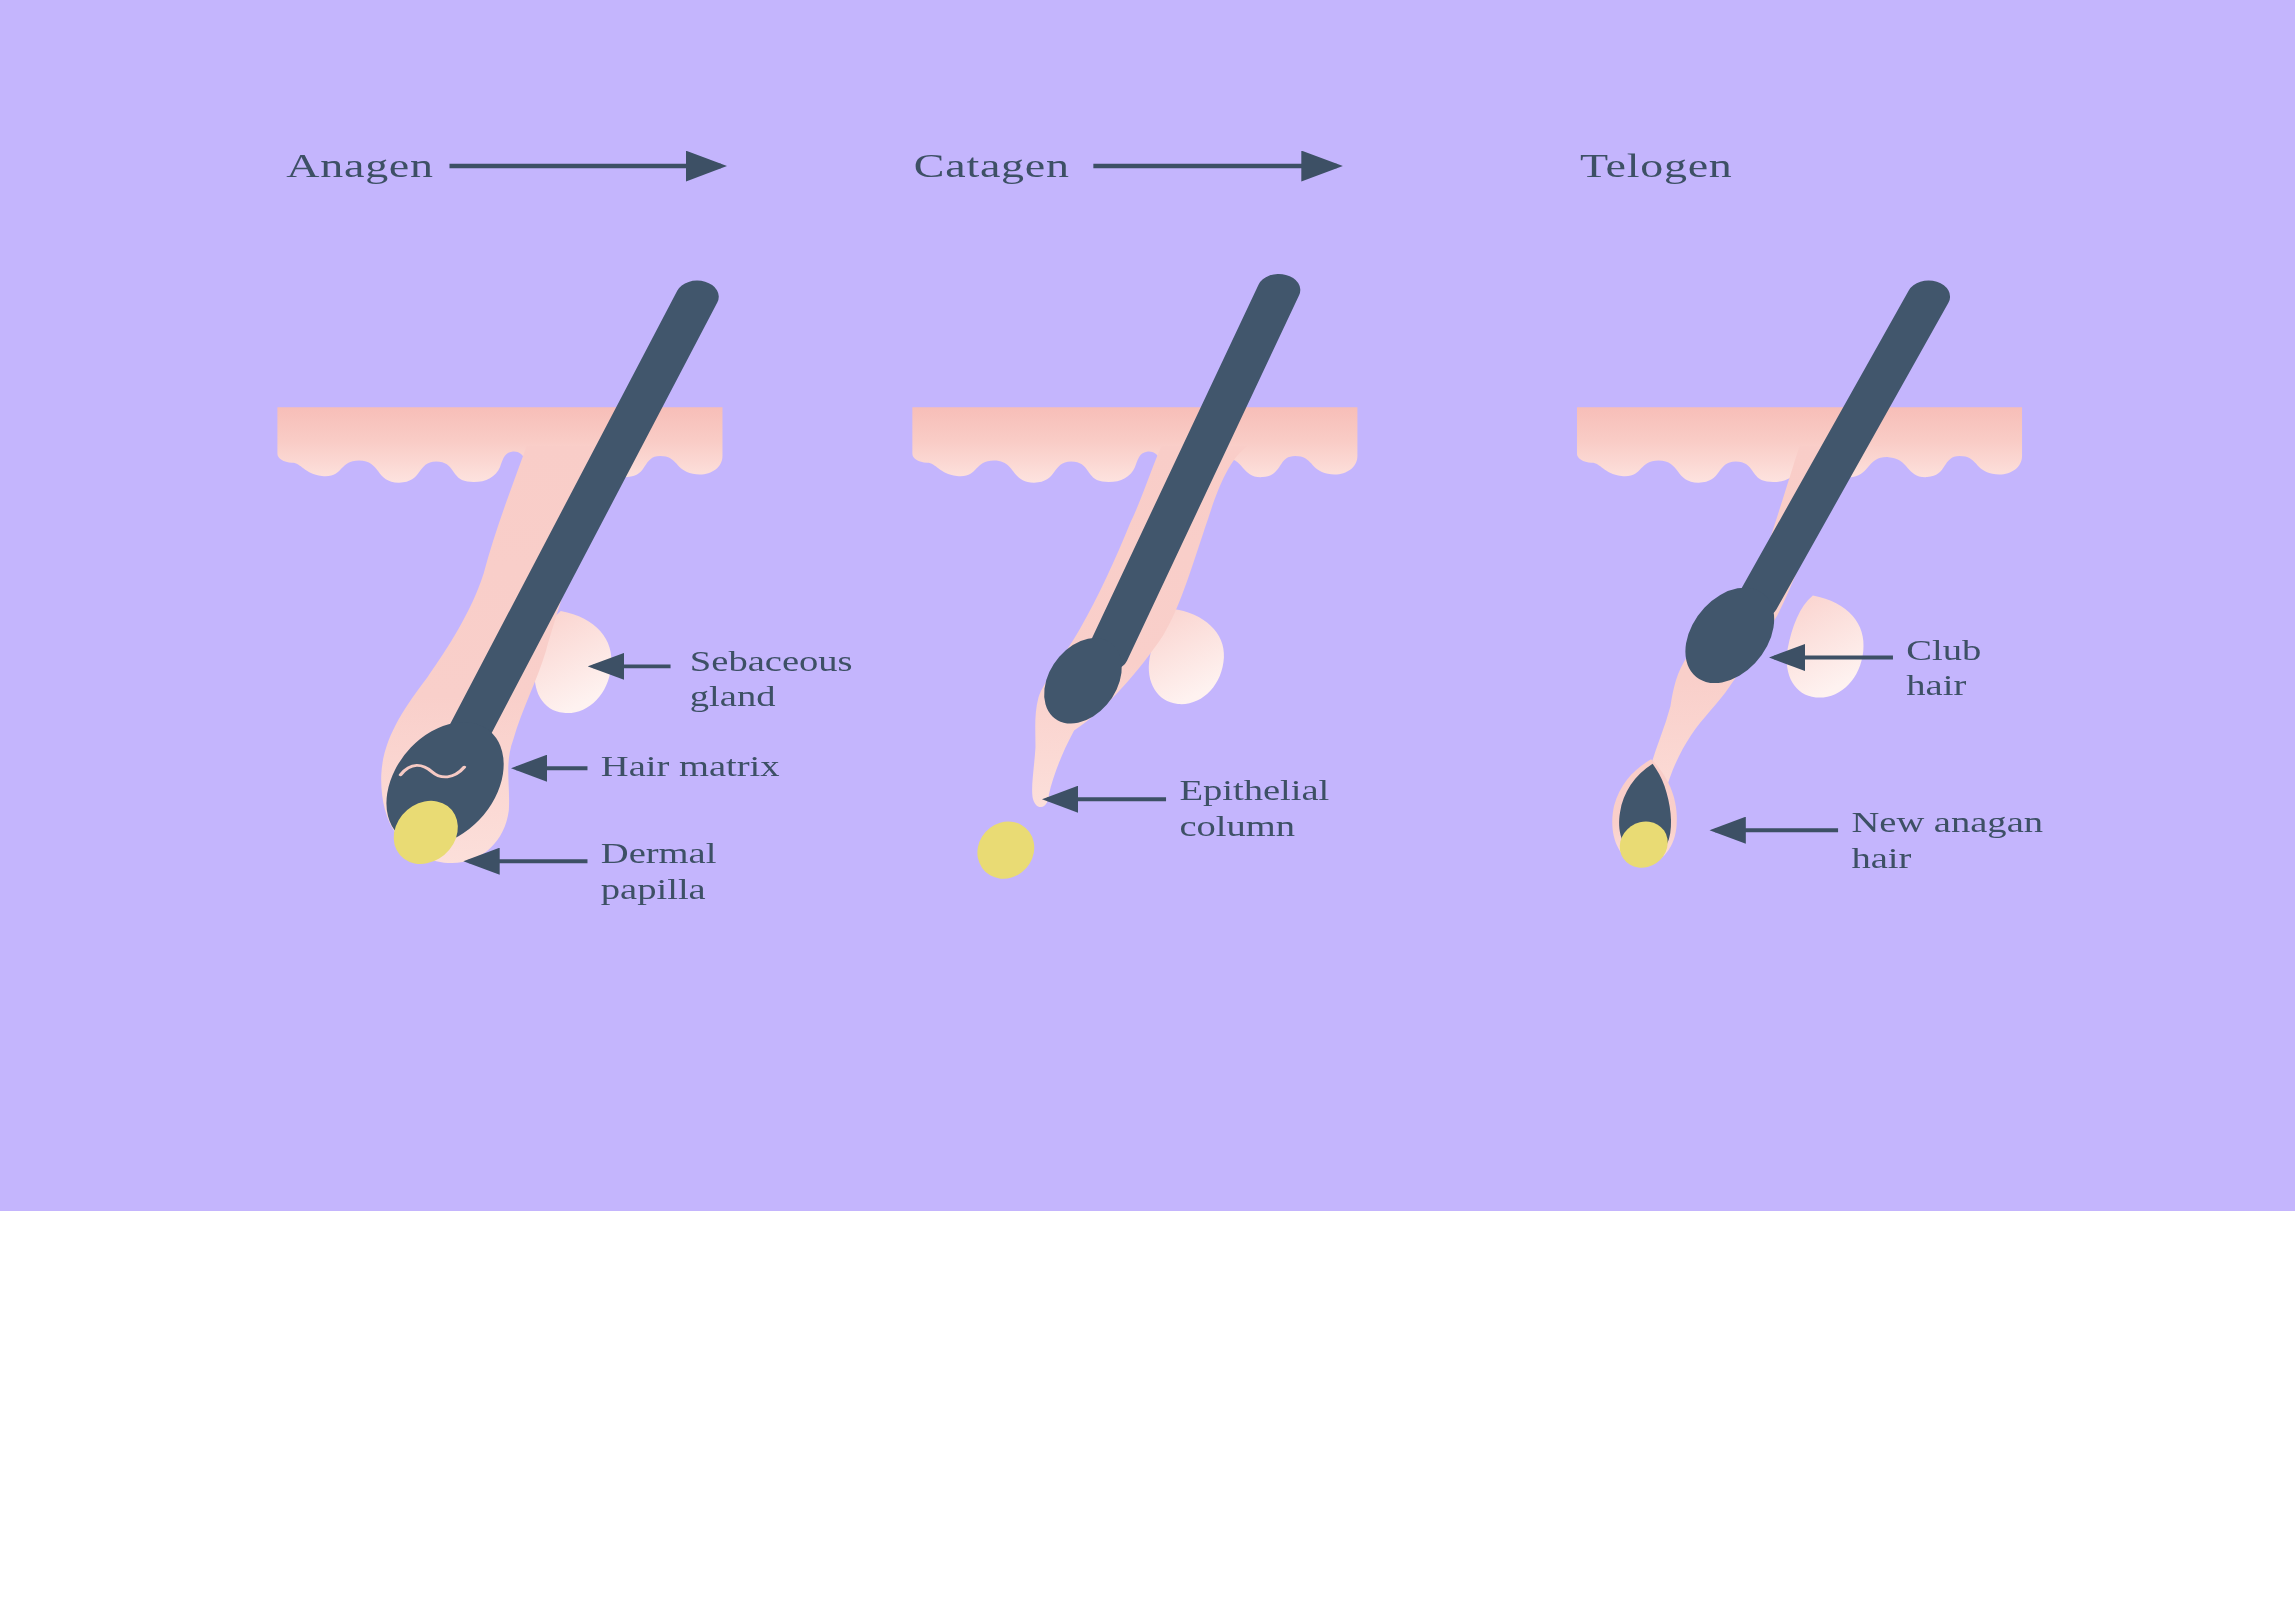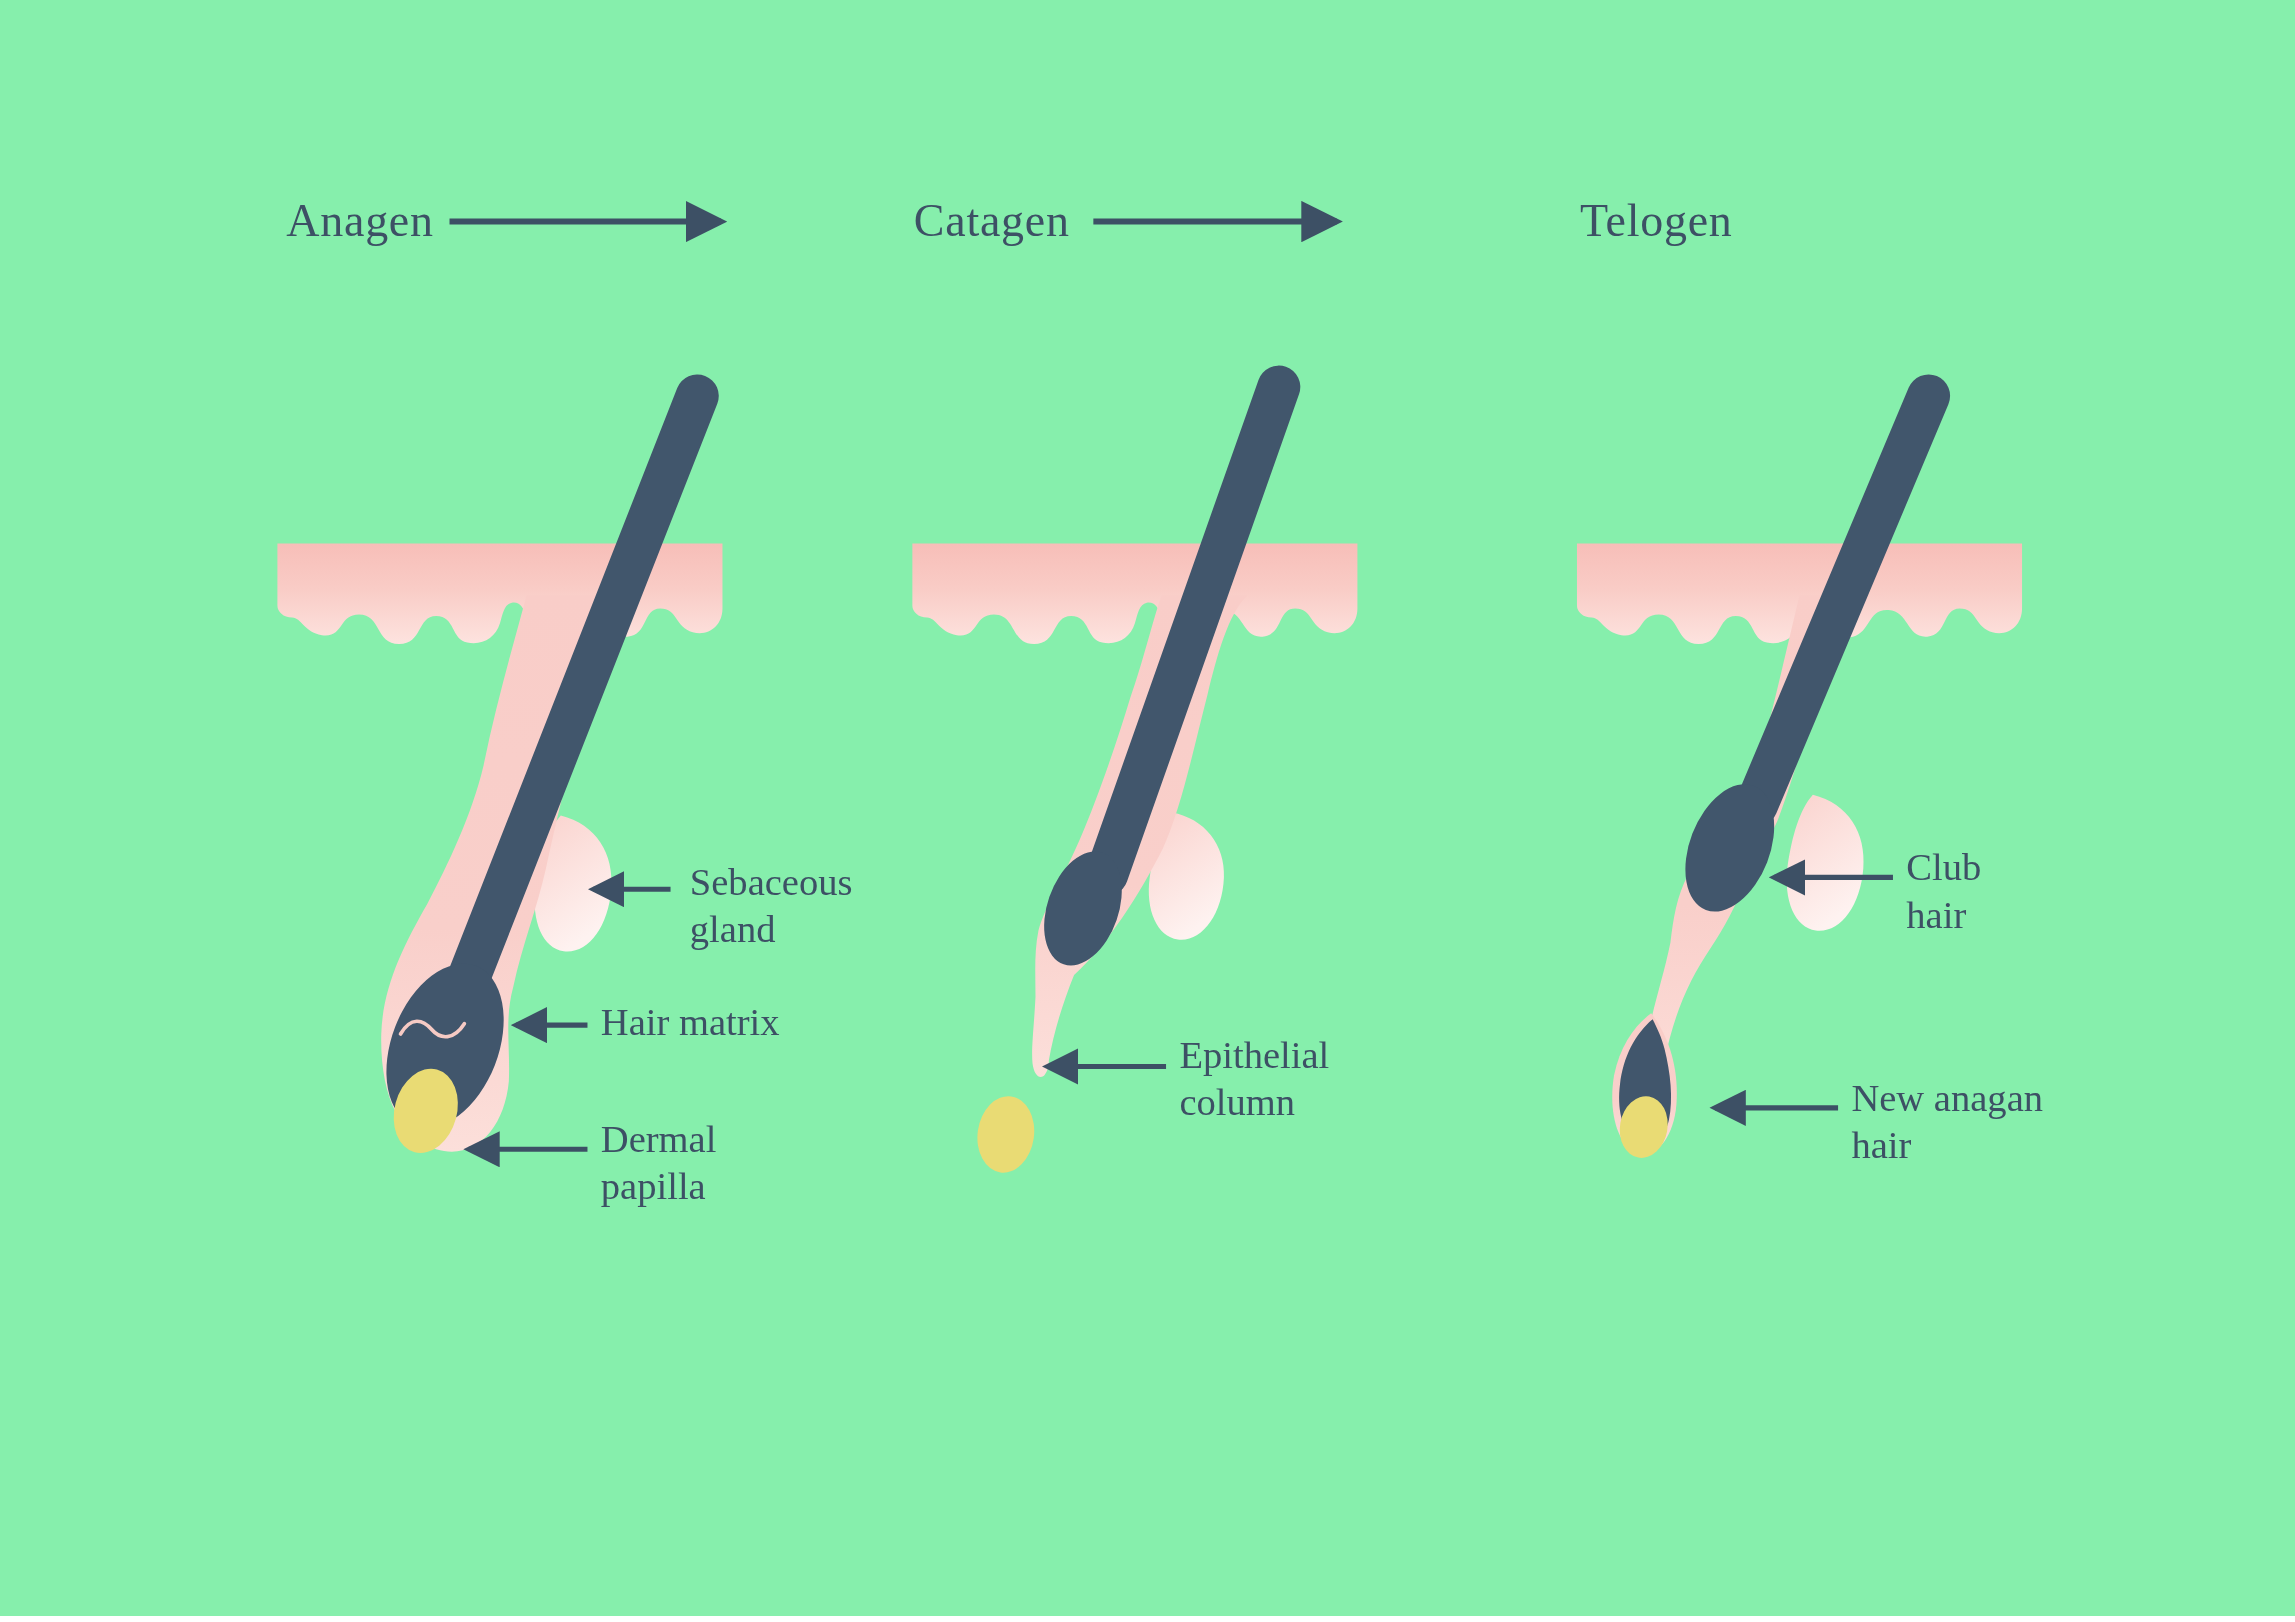--- a/index.html
+++ b/index.html
@@ -1,16 +1,16 @@
 <!DOCTYPE html>
 <html style="--ink: #3d5065; --hair: #41566c; --skin-pink: #f7beb8; --skin-pink-light: #fde3df; --papilla-yellow: #e9db74;font-size:10.5px"><head>
 <meta charset="utf-8">
 <style>
   html,body{margin:0;padding:0;background:#ffffff;}
-  .canvas{position:relative;width:2295px;height:1616px;background:#86efac;overflow:hidden;}
+  .canvas{position:relative;width:2295px;height:1211px;background:#c4b5fd;overflow:hidden;}
   .canvas svg{display:block;width:100%;height:100%;}
   text{font-family:"Liberation Serif","DejaVu Serif",serif;fill:var(--ink,#3d5065);}
   .header-text{font-size:31px;letter-spacing:.5px;}
   .label-text{font-size:26px;}
   .arrow-line{stroke:var(--ink,#3d5065);fill:none;stroke-linecap:butt;}
   .header-arrow{stroke-width:4;}
   .ann-arrow{stroke-width:3.5;}
   .ah{fill:var(--ink,#3d5065);}
   .hair-stroke{stroke:var(--hair,#41566c);fill:none;stroke-linecap:round;stroke-width:29;}
   .hair-fill{fill:var(--hair,#41566c);}

